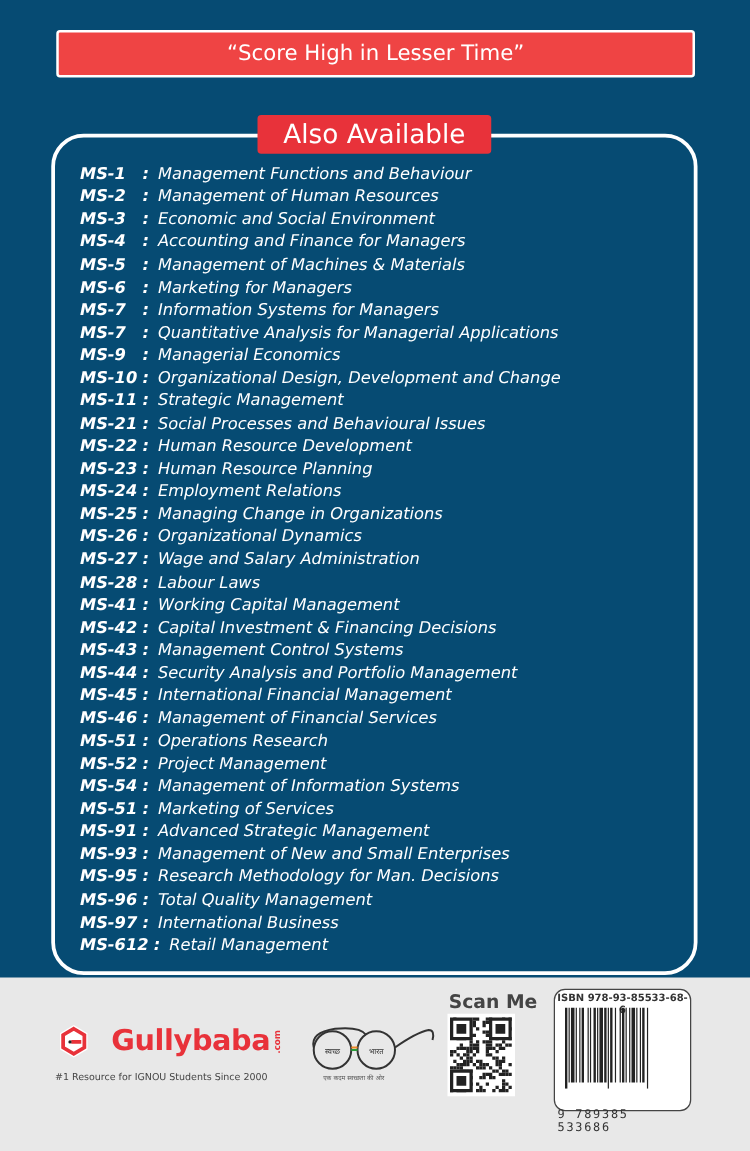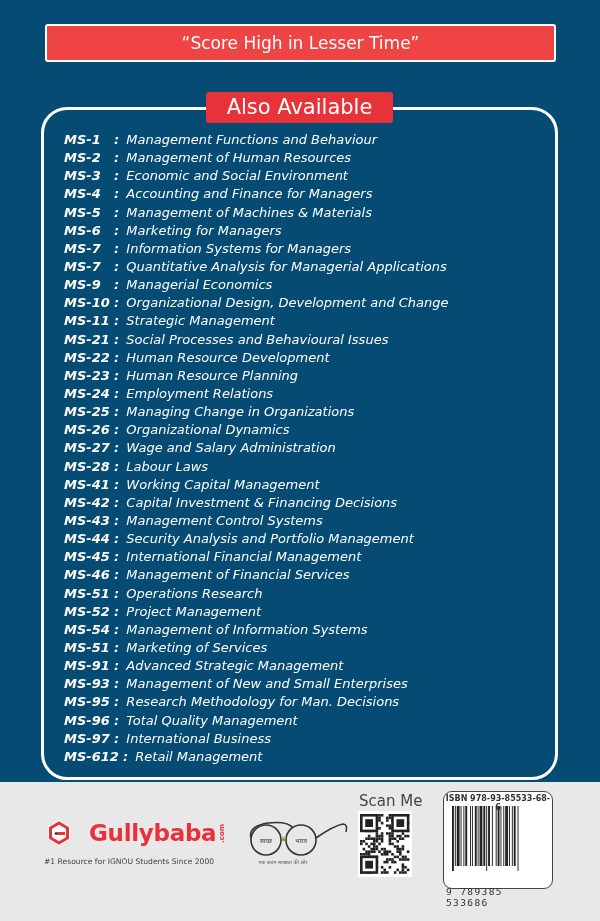--- a/index.html
+++ b/index.html
@@ -19,21 +19,21 @@
   .code.w { min-width: 0; }
   .sep { font-weight: bold; margin-right: 3px; }
   .title { font-family: "DejaVu Sans", sans-serif; }
 
   .logo { position: absolute; left: 45px; top: 815px; height: 36px; display: flex; align-items: center; }
   .logo-mark { width: 28px; height: 28px; }
   .logo-text { font-weight: bold; font-size: 23px; color: #e8323a; margin-left: 16px; letter-spacing: -0.3px; font-family: "DejaVu Sans", sans-serif; }
   .logo-com { font-size: 7px; color: #e8323a; writing-mode: vertical-rl; transform: rotate(180deg); margin-left: 2px; font-weight: bold; }
   .tagline { position: absolute; left: 44px; top: 857px; font-size: 7.6px; color: #444; }
   .swachh { position: absolute; left: 238px; top: 818px; width: 110px; height: 50px; }
-  .scan-title { position: absolute; left: 359px; top: 792px; font-size: 15px; font-weight: normal; color: #444; }
+  .scan-title { position: absolute; left: 359px; top: 792px; font-size: 15px; font-weight: bold; color: #444; }
   .qr { position: absolute; left: 358px; top: 811px; width: 54px; height: 66px; background: #fff; }
   .barcode { position: absolute; left: 443px; top: 791px; width: 108px; height: 96px; border: 1.5px solid #444;
              border-radius: 9px; background: #fff; }
   .isbn { position: absolute; left: 0; top: 2px; width: 108px; text-align: center; font-size: 8px; font-weight: bold; color: #333; }
   .bars { position: absolute; left: 8px; top: 14px; width: 92px; height: 65px; }
   .bar-digits { position: absolute; left: 2px; top: 80px; width: 104px; font-family: "DejaVu Sans Mono", monospace; font-size: 9.5px; color: #333; letter-spacing: 1.4px; margin-top: 14px; }
 </style>
 </head>
 <body>
 

